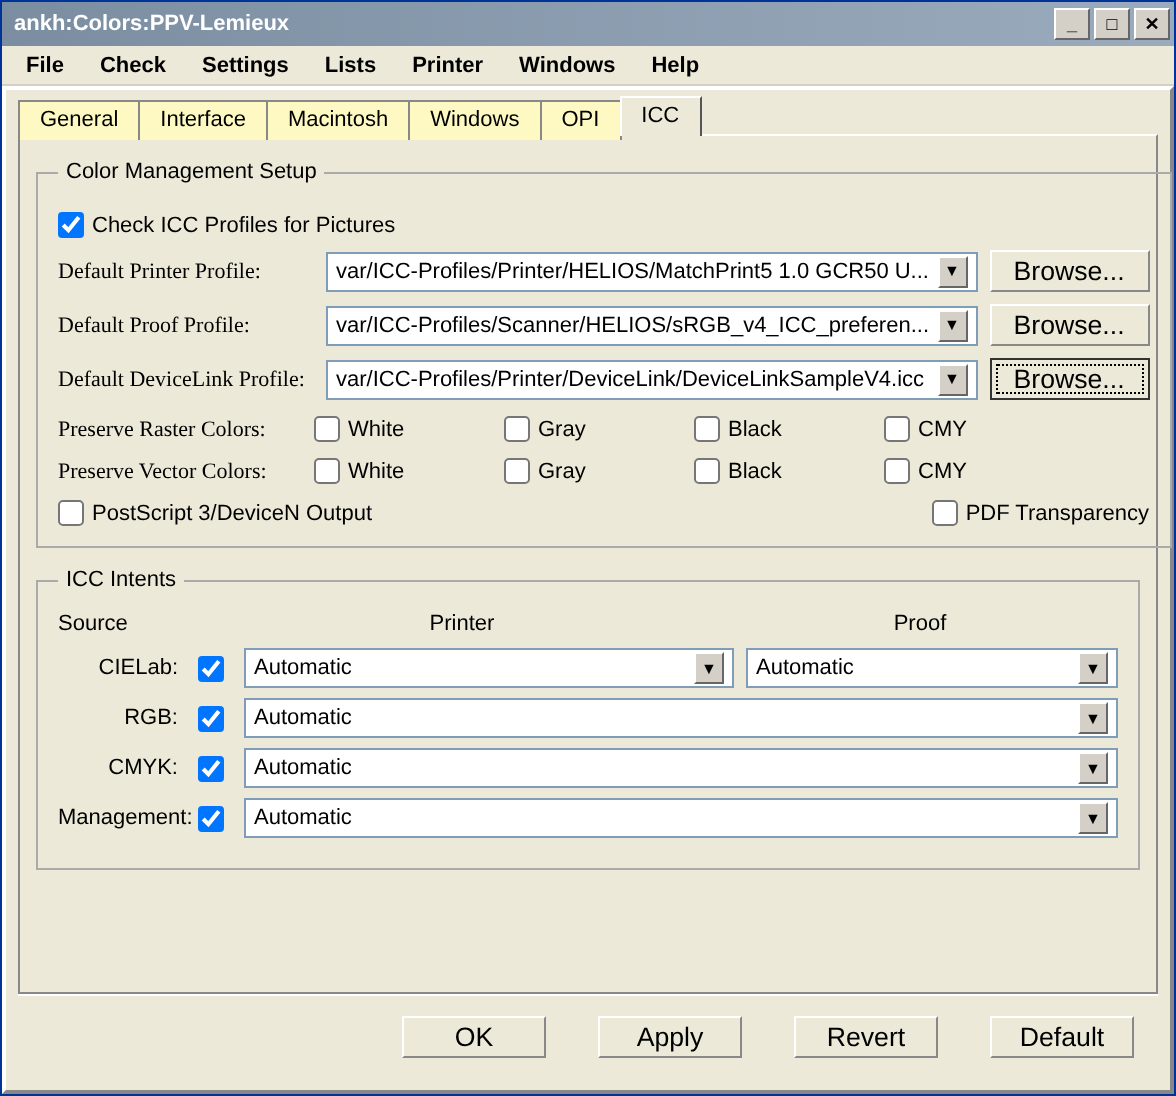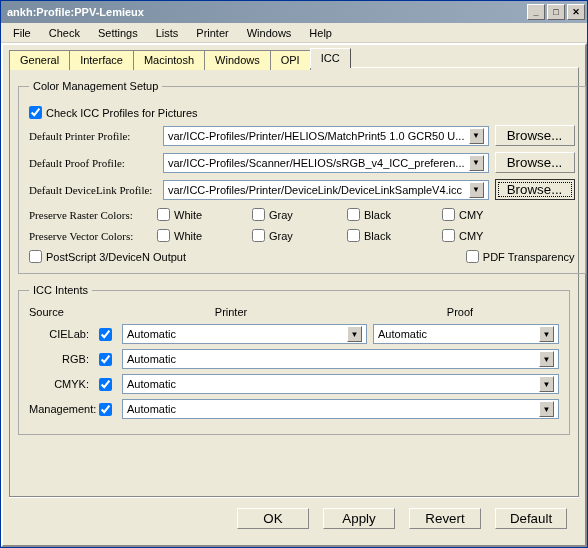--- a/index.html
+++ b/index.html
@@ -41,21 +41,21 @@
   }
   .menubar {
     height: 20px;
     background: #ece9d8;
     display: flex;
     align-items: center;
     padding: 0 4px;
     gap: 2px;
     border-bottom: 1px solid #d4d0c8;
   }
-  .menuitem { padding: 2px 8px; cursor: default; }
+  .menuitem { padding: 2px 8px; cursor: default; font-weight: bold; }
   .client {
     flex: 1;
     background: #ece9d8;
     border: 2px solid #fff;
     border-right-color:#888; border-bottom-color:#888;
     margin: 0;
     padding: 2px 6px 6px 6px;
     display:flex; flex-direction:column;
   }
   .tabs { display: flex; position: relative; top:1px; }
@@ -120,32 +120,32 @@
   .intents-head { display:flex; margin: 2px 0 6px 0; }
   .intents-head .src { width: 72px; }
   .intents-head .prn { width: 260px; text-align:center; }
   .intents-head .prf { flex:1; text-align:center; }
   .intent-row { display:flex; align-items:center; margin:5px 0; gap:6px;}
   .intent-row .src { width:60px; text-align:right; }
   .intent-row input[type=checkbox]{ margin:0 4px; width:13px; height:13px;}
   .intent-row .combo { width: 245px; flex:none; }
   .intent-row .combo:last-child { flex:1; width:auto; }
   .buttonbar{
-    display:flex; justify-content:flex-end; gap:14px;
+    display:flex; justify-content:flex-end; gap:26px;
     padding: 10px 12px;
     border-top: 1px solid #fff;
   }
   .buttonbar .btn { min-width: 72px; }
 </style>
 </head>
 <body>
 
 <div class="window">
   <div class="titlebar">
-    <span>ankh:Profile:PPV-Lemieux</span>
+    <span>ankh:Colors:PPV-Lemieux</span>
     <div class="title-controls">
       <div class="title-btn">_</div>
       <div class="title-btn">□</div>
       <div class="title-btn">✕</div>
     </div>
   </div>
 
   <div class="menubar">
     <div class="menuitem">File</div>
     <div class="menuitem">Check</div>

